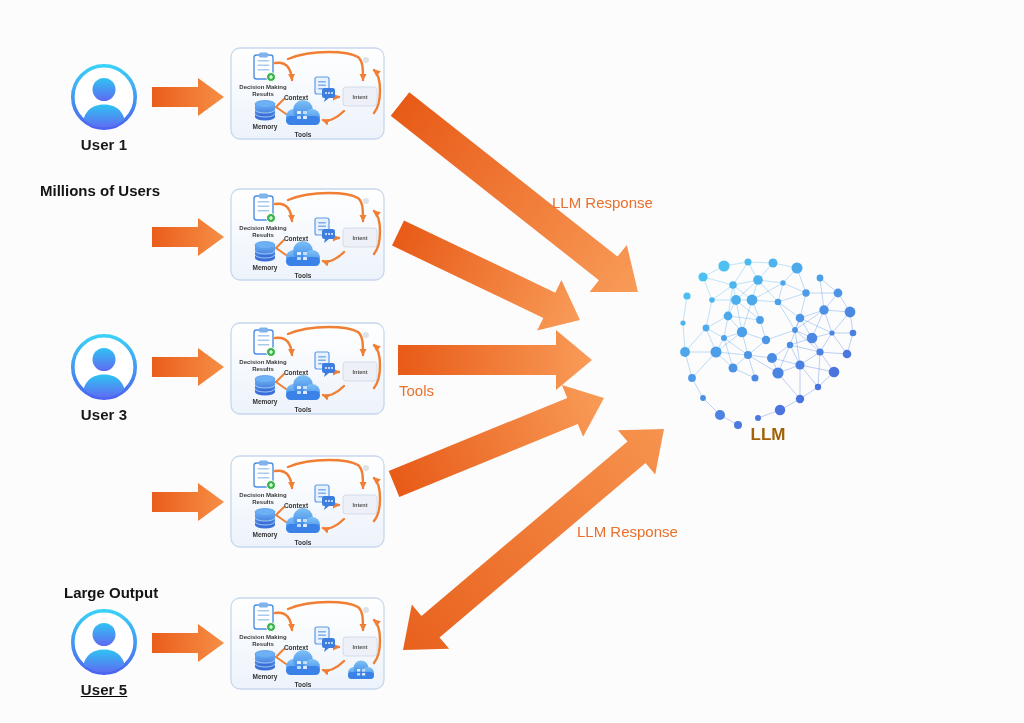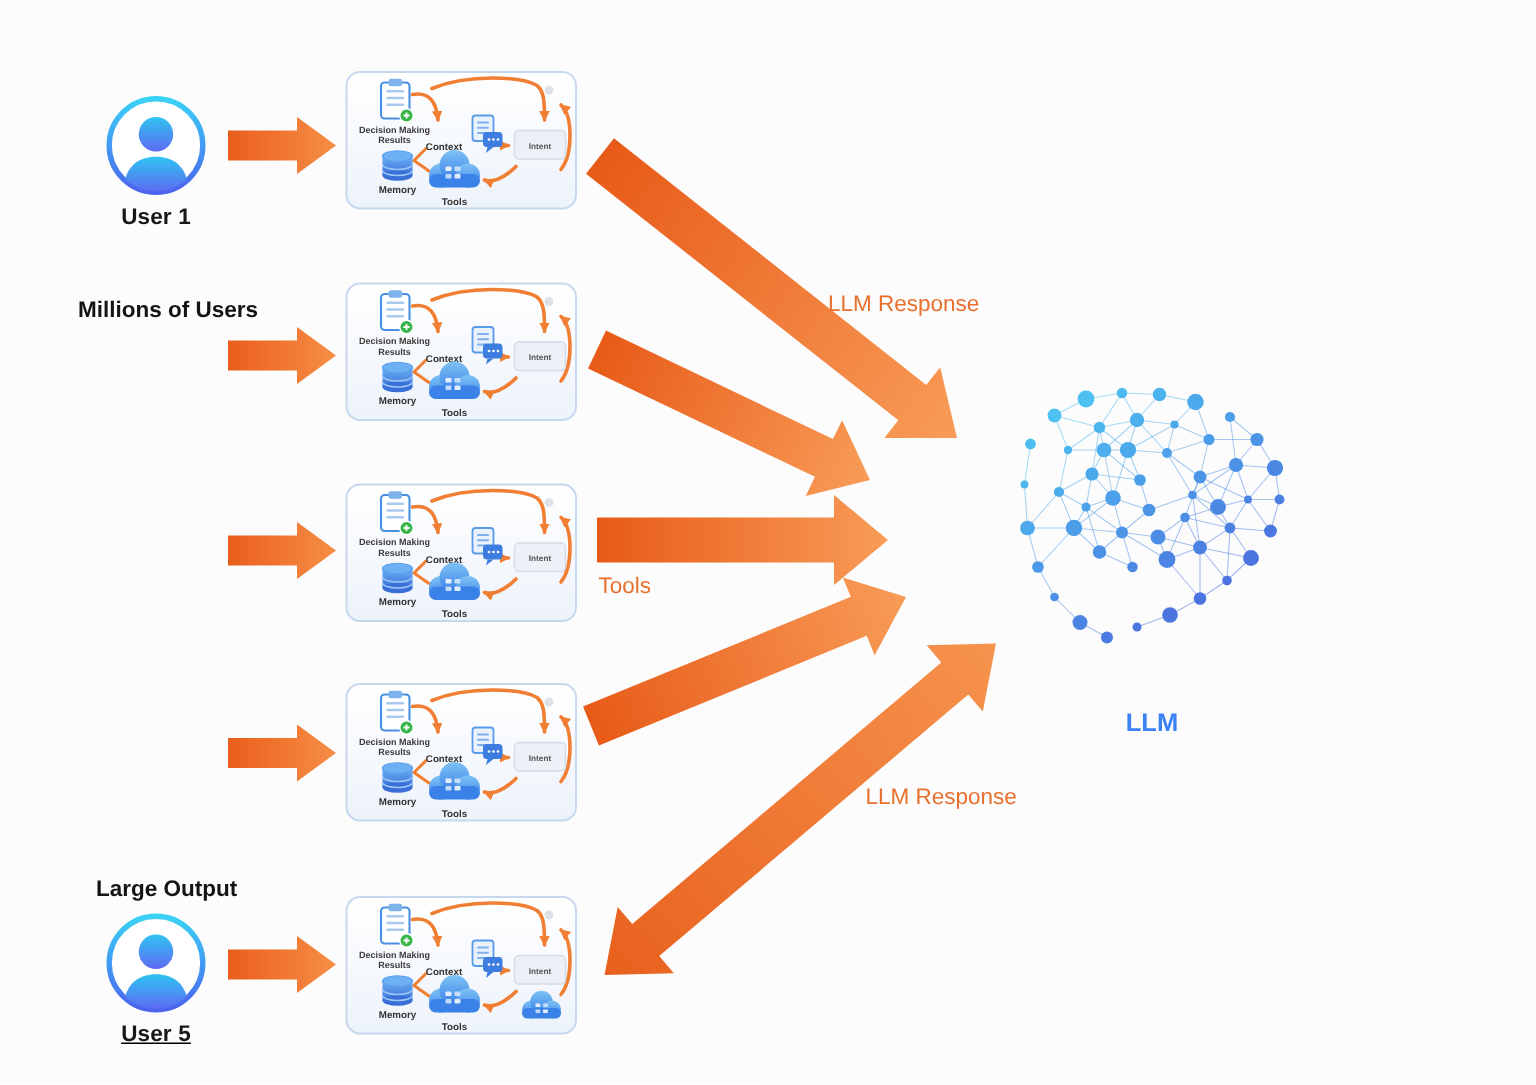--- a/index.html
+++ b/index.html
@@ -18,21 +18,21 @@
   }
   .annot{
     position:absolute;font-size:15px;font-weight:bold;color:#141414;white-space:nowrap;
   }
   .flow-label{
     position:absolute;font-size:15px;font-weight:normal;color:#E8702C;white-space:nowrap;
   }
   .agent-slot{position:absolute;width:155px;height:93px;}
   .agent-slot svg{display:block;}
   .llm-caption{
-    position:absolute;left:648px;top:424px;width:240px;text-align:center;color:#3b82f6;margin-top:47px;
+    position:absolute;left:648px;top:424px;width:240px;text-align:center;color:#a16207;
   }
   .llm-caption .t1{font-size:17px;font-weight:bold;line-height:21px;}
   .llm-caption .t2{font-size:15.5px;font-weight:bold;line-height:21px;}
   .defs-holder{position:absolute;width:0;height:0;overflow:hidden;}
 </style>
 </head>
 <body>
 
 <svg class="defs-holder" aria-hidden="true">
   <defs>
@@ -99,36 +99,46 @@
     <polygon points="152,492 198,492 198,483 224,502 198,521 198,512 152,512" fill="url(#sag)"></polygon>
     <polygon points="152,633 198,633 198,624 224,643 198,662 198,653 152,653" fill="url(#sag)"></polygon>
 
     <polygon points="409.3,92.2 617.5,256.6 626.8,244.9 638,292 589.6,292 598.9,280.2 390.7,115.8" fill="url(#ag1)"></polygon>
     <polygon points="404,220.4 555.3,292.7 561.4,280.1 580,320 537.2,330.6 543.3,317.9 392,245.6" fill="url(#ag2)"></polygon>
     <polygon points="398,345 556,345 556,330 592,360 556,390 556,375 398,375" fill="url(#ag3)"></polygon>
     <polygon points="388.7,471 567.2,397.9 561.9,385 604,398 583.1,436.8 577.8,423.9 399.3,497" fill="url(#ag4)"></polygon>
     <polygon points="403,650 449.2,648.8 439.5,637.4 645.5,463 655.2,474.4 664,429 617.8,430.2 627.5,441.6 421.5,616 411.8,604.6" fill="url(#ag5)"></polygon>
   </svg>
 
-  <div class="annot" style="left:52px;top:182px;margin-top:16px;">Millions of Users</div>
+  <div class="annot" style="left:40px;top:182px;">Millions of Users</div>
   <div class="annot" style="left:64px;top:584px;">Large Output</div>
 
   <div class="flow-label" style="left:552px;top:194px;">LLM Response</div>
   <div class="flow-label" style="left:399px;top:382px;">Tools</div>
   <div class="flow-label" style="left:577px;top:523px;">LLM Response</div>
 
   <div class="user-block" style="left:69px;top:62px;">
     <svg viewBox="0 0 70 70" width="70" height="70">
       <circle cx="35" cy="35" r="31.2" fill="#FFFFFF" stroke="url(#ringGrad)" stroke-width="3.6"></circle>
       <g clip-path="url(#avClip)">
           <circle cx="35" cy="27.5" r="11.5" fill="url(#personGrad)"></circle>
           <path d="M13,66 C14,48 24,42.5 35,42.5 C46,42.5 56,48 57,66 Z" fill="url(#personGrad)"></path>
         </g>
     </svg>
     <div class="user-label">User 1</div>
+  </div>
+  <div class="user-block" style="left:69px;top:332px;">
+    <svg viewBox="0 0 70 70" width="70" height="70">
+      <circle cx="35" cy="35" r="31.2" fill="#FFFFFF" stroke="url(#ringGrad)" stroke-width="3.6"></circle>
+      <g clip-path="url(#avClip)">
+          <circle cx="35" cy="27.5" r="11.5" fill="url(#personGrad)"></circle>
+          <path d="M13,66 C14,48 24,42.5 35,42.5 C46,42.5 56,48 57,66 Z" fill="url(#personGrad)"></path>
+        </g>
+    </svg>
+    <div class="user-label">User 3</div>
   </div>
   <div class="user-block" style="left:69px;top:607px;text-decoration:underline;">
     <svg viewBox="0 0 70 70" width="70" height="70">
       <circle cx="35" cy="35" r="31.2" fill="#FFFFFF" stroke="url(#ringGrad)" stroke-width="3.6"></circle>
       <g clip-path="url(#avClip)">
           <circle cx="35" cy="27.5" r="11.5" fill="url(#personGrad)"></circle>
           <path d="M13,66 C14,48 24,42.5 35,42.5 C46,42.5 56,48 57,66 Z" fill="url(#personGrad)"></path>
         </g>
     </svg>
     <div class="user-label">User 5</div>

